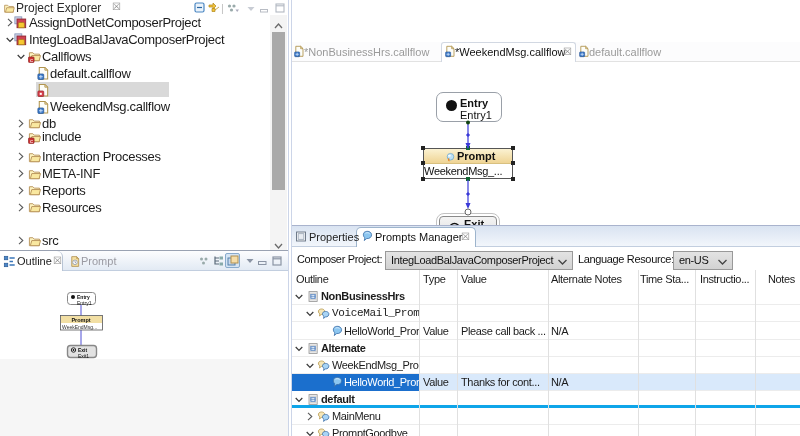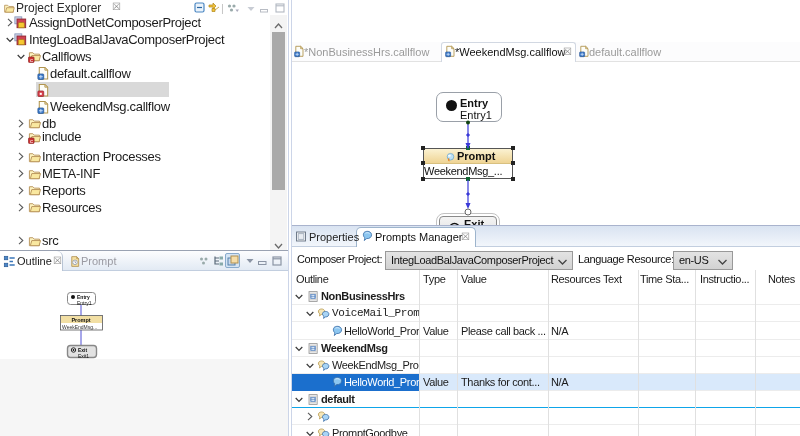--- a/index.html
+++ b/index.html
@@ -400,21 +400,21 @@
     <svg class="ic" width="9" height="6" style="left:44px;top:7px;">
           <path d="M0.5,1 L4.5,5 L8.5,1" stroke="#444" stroke-width="1.3" fill="none"></path>
         </svg>
   </div>
 
   <div id="ptable" class="a" style="left:0px;top:45px;width:508px;height:173px;">
         <div class="row" style="left:0px;top:0px;width:508px;height:18px;line-height:18px;color:#1c1c1c;">
           <span style="position:absolute;left:4px;">Outline</span>
           <span style="position:absolute;left:131px;">Type</span>
           <span style="position:absolute;left:169px;">Value</span>
-          <span style="position:absolute;left:259px;">Resources Text</span>
+          <span style="position:absolute;left:259px;">Alternate Notes</span>
           <span style="position:absolute;left:348px;">Time Sta...</span>
           <span style="position:absolute;left:408px;">Instructio...</span>
           <span style="position:absolute;left:476px;text-align:center;">Notes</span>
         </div>
         <div class="row" style="left:0px;top:18.2px;width:508px;height:17.15px;line-height:17.15px;border-bottom:1px solid #ececec;">
           <svg class="chev" style="left:3px;top:6px;" width="8" height="6">
             <path d="M0.7,1 L4,4.5 L7.3,1" stroke="#3a3a3a" stroke-width="1.2" fill="none"></path>
           </svg>
           <svg class="ic" width="13" height="13" style="left:15px;top:2px;" viewBox="0 0 16 16">
             <use href="#tbl"></use>
@@ -439,57 +439,58 @@
           <span style="position:absolute;left:169px;color:#1c1c1c;">Please call back ...</span>
           <span style="position:absolute;left:259px;color:#1c1c1c;">N/A</span>
         </div>
         <div class="row" style="left:0px;top:69.6px;width:508px;height:17.15px;line-height:17.15px;border-bottom:1px solid #ececec;">
           <svg class="chev" style="left:3px;top:6px;" width="8" height="6">
             <path d="M0.7,1 L4,4.5 L7.3,1" stroke="#3a3a3a" stroke-width="1.2" fill="none"></path>
           </svg>
           <svg class="ic" width="13" height="13" style="left:15px;top:2px;" viewBox="0 0 16 16">
             <use href="#tbl"></use>
           </svg>
-          <div style="position:absolute;left:29px;top:0px;width:97.5px;height:17.15px;overflow:hidden;font-weight:bold;color:#1c1c1c;">WeekendMsg</div>
+          <div style="position:absolute;left:29px;top:0px;width:97.5px;height:17.15px;overflow:hidden;font-weight:bold;color:#1c1c1c;">Alternate</div>
         </div>
         <div class="row" style="left:0px;top:86.8px;width:508px;height:17.15px;line-height:17.15px;border-bottom:1px solid #ececec;">
           <svg class="chev" style="left:14px;top:6px;" width="8" height="6">
             <path d="M0.7,1 L4,4.5 L7.3,1" stroke="#3a3a3a" stroke-width="1.2" fill="none"></path>
           </svg>
           <svg class="ic" width="13" height="13" style="left:25px;top:2px;" viewBox="0 0 16 16">
             <use href="#bal2"></use>
           </svg>
           <div style="position:absolute;left:40px;top:0px;width:86.5px;height:17.15px;overflow:hidden;color:#1c1c1c;">WeekEndMsg_Prom</div>
         </div>
         <div class="row" style="left:0px;top:104.0px;width:508px;height:17.15px;line-height:17.15px;background:#d9e9fb;border-bottom:1px solid #ececec;">
           <div style="position:absolute;left:0px;top:0px;width:126.5px;height:17.15px;background:#1b6fcd;"></div>
           <svg class="ic" width="13" height="13" style="left:39px;top:2px;" viewBox="0 0 16 16">
             <use href="#bal"></use>
           </svg>
           <div style="position:absolute;left:52px;top:0px;width:74.5px;height:17.15px;overflow:hidden;color:#fff;">HelloWorld_Prom</div>
           <span style="position:absolute;left:131px;color:#1c1c1c;">Value</span>
           <span style="position:absolute;left:169px;color:#1c1c1c;">Thanks for cont...</span>
           <span style="position:absolute;left:259px;color:#1c1c1c;">N/A</span>
         </div>
-        <div class="row" style="left:0px;top:121.1px;width:508px;height:17.15px;line-height:17.15px;border-bottom:1px solid #0ea5e9;">
+        <div class="row" style="left:0px;top:121.1px;width:508px;height:17.15px;line-height:17.15px;border-bottom:3px solid #0ea5e9;">
           <svg class="chev" style="left:3px;top:6px;" width="8" height="6">
             <path d="M0.7,1 L4,4.5 L7.3,1" stroke="#3a3a3a" stroke-width="1.2" fill="none"></path>
           </svg>
           <svg class="ic" width="13" height="13" style="left:15px;top:2px;" viewBox="0 0 16 16">
             <use href="#tbl"></use>
           </svg>
           <div style="position:absolute;left:29px;top:0px;width:97.5px;height:17.15px;overflow:hidden;font-weight:bold;color:#1c1c1c;">default</div>
         </div>
         <div class="row" style="left:0px;top:138.2px;width:508px;height:17.15px;line-height:17.15px;border-bottom:1px solid #ececec;">
           <svg class="chev" style="left:15px;top:4px;" width="6" height="9">
             <path d="M1,0.9 L4.8,4.5 L1,8.1" stroke="#5a5a5a" stroke-width="1.1" fill="none"></path>
           </svg>
           <svg class="ic" width="13" height="13" style="left:25px;top:2px;" viewBox="0 0 16 16">
             <use href="#bal2"></use>
           </svg>
+          <div style="position:absolute;left:40px;top:0px;width:86.5px;height:17.15px;overflow:hidden;color:#1c1c1c;">MainMenu</div>
         </div>
         <div class="row" style="left:0px;top:155.4px;width:508px;height:17.15px;line-height:17.15px;border-bottom:1px solid #ececec;">
           <svg class="chev" style="left:14px;top:6px;" width="8" height="6">
             <path d="M0.7,1 L4,4.5 L7.3,1" stroke="#3a3a3a" stroke-width="1.2" fill="none"></path>
           </svg>
           <svg class="ic" width="13" height="13" style="left:25px;top:2px;" viewBox="0 0 16 16">
             <use href="#bal2"></use>
           </svg>
           <div style="position:absolute;left:40px;top:0px;width:86.5px;height:17.15px;overflow:hidden;color:#1c1c1c;">PromptGoodbye</div>
         </div>

